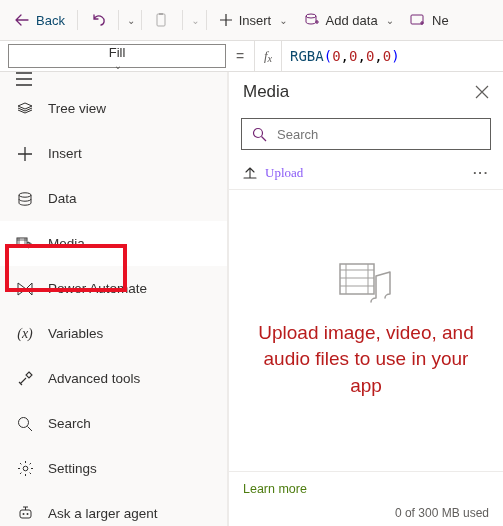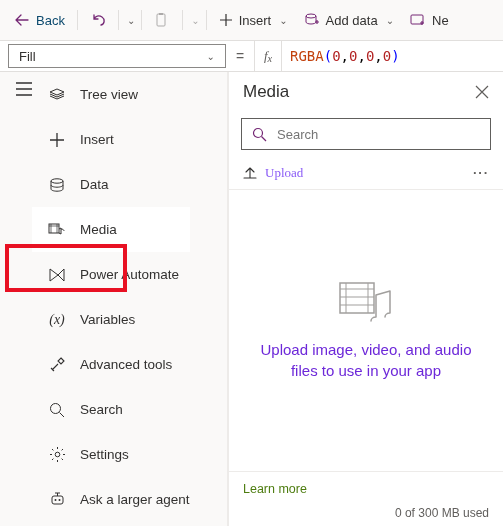--- a/index.html
+++ b/index.html
@@ -9,52 +9,52 @@
   
   .topbar { height:40px; display:flex; align-items:center; padding:0 8px; gap:4px; background:#faf9f8; }
   .tb-btn { display:inline-flex; align-items:center; gap:6px; padding:4px 6px; color:#323130; cursor:pointer; }
   .tb-sep { width:1px; height:20px; background:#e1dfdd; margin:0 2px; }
   .tb-text { font-size:13px; }
   .chev { font-size:10px; color:#605e5c; margin-left:2px; }
   .purple { color:#0c4a6e; }
 
   
   .formulabar { height:32px; display:flex; align-items:stretch; border-top:1px solid #e1dfdd; border-bottom:1px solid #e1dfdd; background:#fff; }
-  .prop-select { width:218px; display:flex; align-items:center; justify-content:space-between; padding:0 10px; border:1px solid #8a8886; margin:3px 0 3px 8px; background:#fff; cursor:pointer; }
+  .prop-select { width:218px; display:flex; align-items:center; justify-content:space-between; padding:0 10px; border:1px solid #8a8886; margin:3px 0 3px 8px; background:#fff; cursor:pointer;flex-direction:column; }
   .eq { display:flex; align-items:center; justify-content:center; width:28px; color:#605e5c; font-size:14px; }
   .fx { display:flex; align-items:center; justify-content:center; width:28px; font-style:italic; font-family: "Times New Roman", serif; color:#605e5c; border-left:1px solid #e1dfdd; border-right:1px solid #e1dfdd; }
   .formula { flex:1; display:flex; align-items:center; padding:0 8px; font-family: Consolas, monospace; font-size:14px; }
-  .tok-fn { color:#c2410c; }
+  .tok-fn { color:#0c4a6e; }
   .tok-par { color:#0000ff; }
   .tok-num { color:#b22222; }
   .tok-sep { color:#000; }
 
   
   .main { position:absolute; top:72px; bottom:0; left:0; right:0; display:flex; }
-  .leftcol { width:228px; background:#faf9f8; border-right:1px solid #edebe9; display:flex; flex-direction:row; }
+  .leftcol { width:228px; background:#faf9f8; border-right:1px solid #edebe9; display:flex; flex-direction:column; }
   .hamburger { height:34px; display:flex; align-items:center; padding-left:16px; cursor:pointer; }
   .nav { list-style:none; margin:0; padding:0; }
   .nav-item { height:45px; display:flex; align-items:center; gap:14px; padding-left:16px; cursor:pointer; color:#323130; position:relative; }
   .nav-item.selected { background:#fff; }
   .nav-icon { width:18px; height:18px; display:flex; align-items:center; justify-content:center; color:#323130; }
   .nav-label { font-size:13.5px; }
   .highlight-box { position:absolute; border:4px solid #e81123; pointer-events:none; }
 
   
   .panel { flex:1; background:#fff; display:flex; flex-direction:column; border-left:1px solid #edebe9; }
   .panel-head { height:40px; display:flex; align-items:center; justify-content:space-between; padding:0 14px; }
   .panel-title { font-size:17px; font-weight:400; }
   .search-wrap { padding:6px 12px; }
   .search-box { height:32px; border:1px solid #605e5c; display:flex; align-items:center; gap:8px; padding:0 10px; }
   .search-box input { border:0; outline:0; flex:1; font-size:13px; background:transparent; }
   .upload-row { height:34px; display:flex; align-items:center; justify-content:space-between; padding:0 14px; border-bottom:1px solid #edebe9; }
   .upload-btn { display:flex; align-items:center; gap:8px; color:#8b5cf6; cursor:pointer;font-family:Liberation Serif, serif; }
   .more { color:#605e5c; cursor:pointer; letter-spacing:1px; font-weight:700; }
   .empty { flex:1; display:flex; flex-direction:column; align-items:center; justify-content:center; gap:14px; padding:0 20px; text-align:center; }
-  .empty-msg { color:#6d28d9; font-size:15px; line-height:1.4; }
+  .empty-msg { color:#b91c1c; font-size:19px; line-height:1.4; }
   .panel-foot { border-top:1px solid #edebe9; padding:10px 14px 6px 14px; font-size:12.5px; color:#323130; }
   .learn { color:#4d7c0f; cursor:pointer; }
   .usage { text-align:right; color:#605e5c; font-size:12px; margin-top:10px; }
 
   svg { display:block; }
 </style>
 </head>
 <body>
 <div class="app">
 

